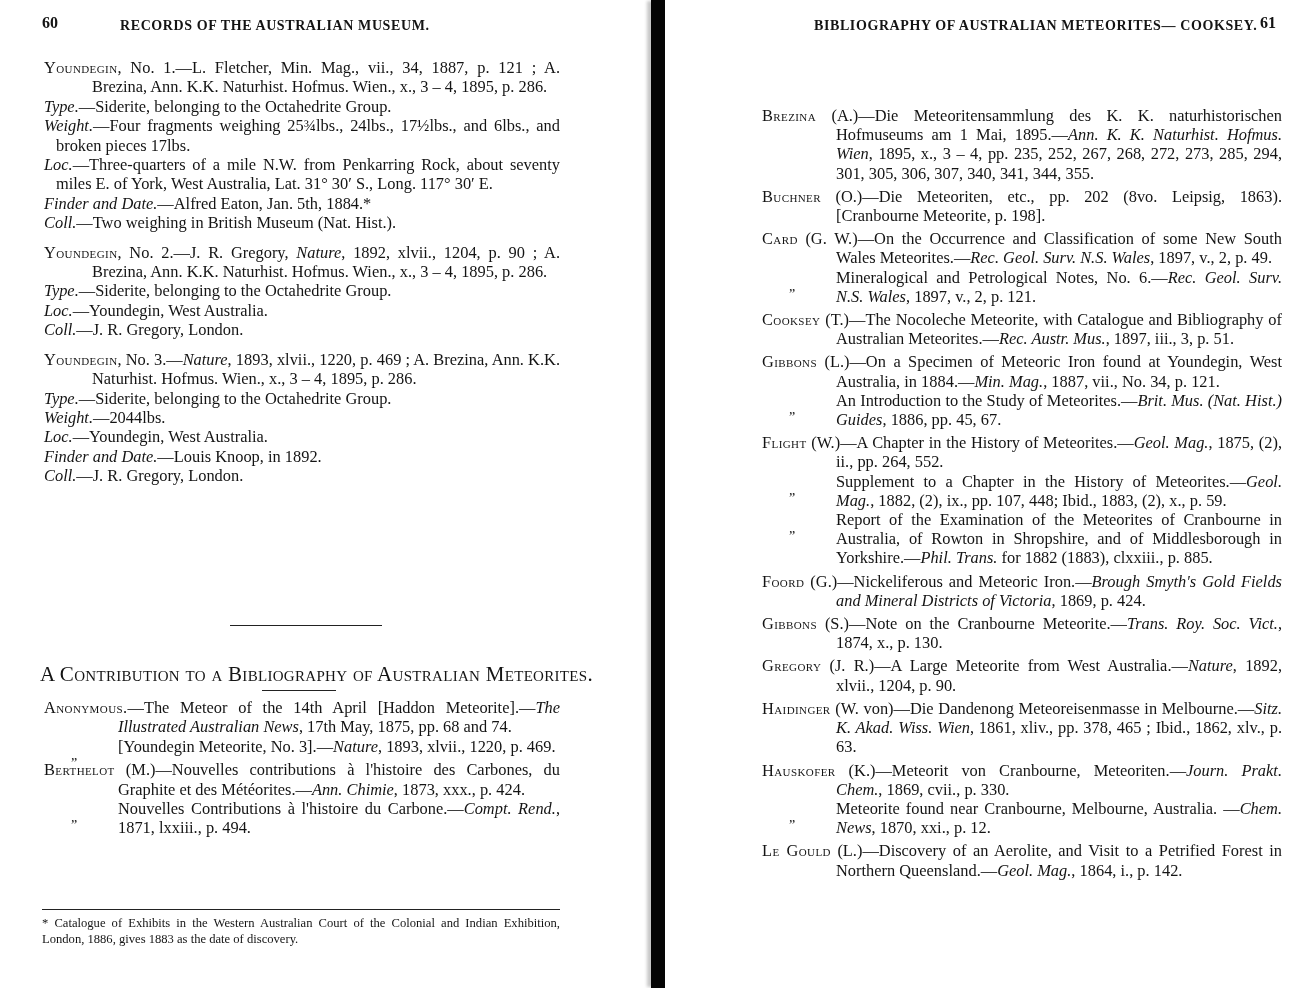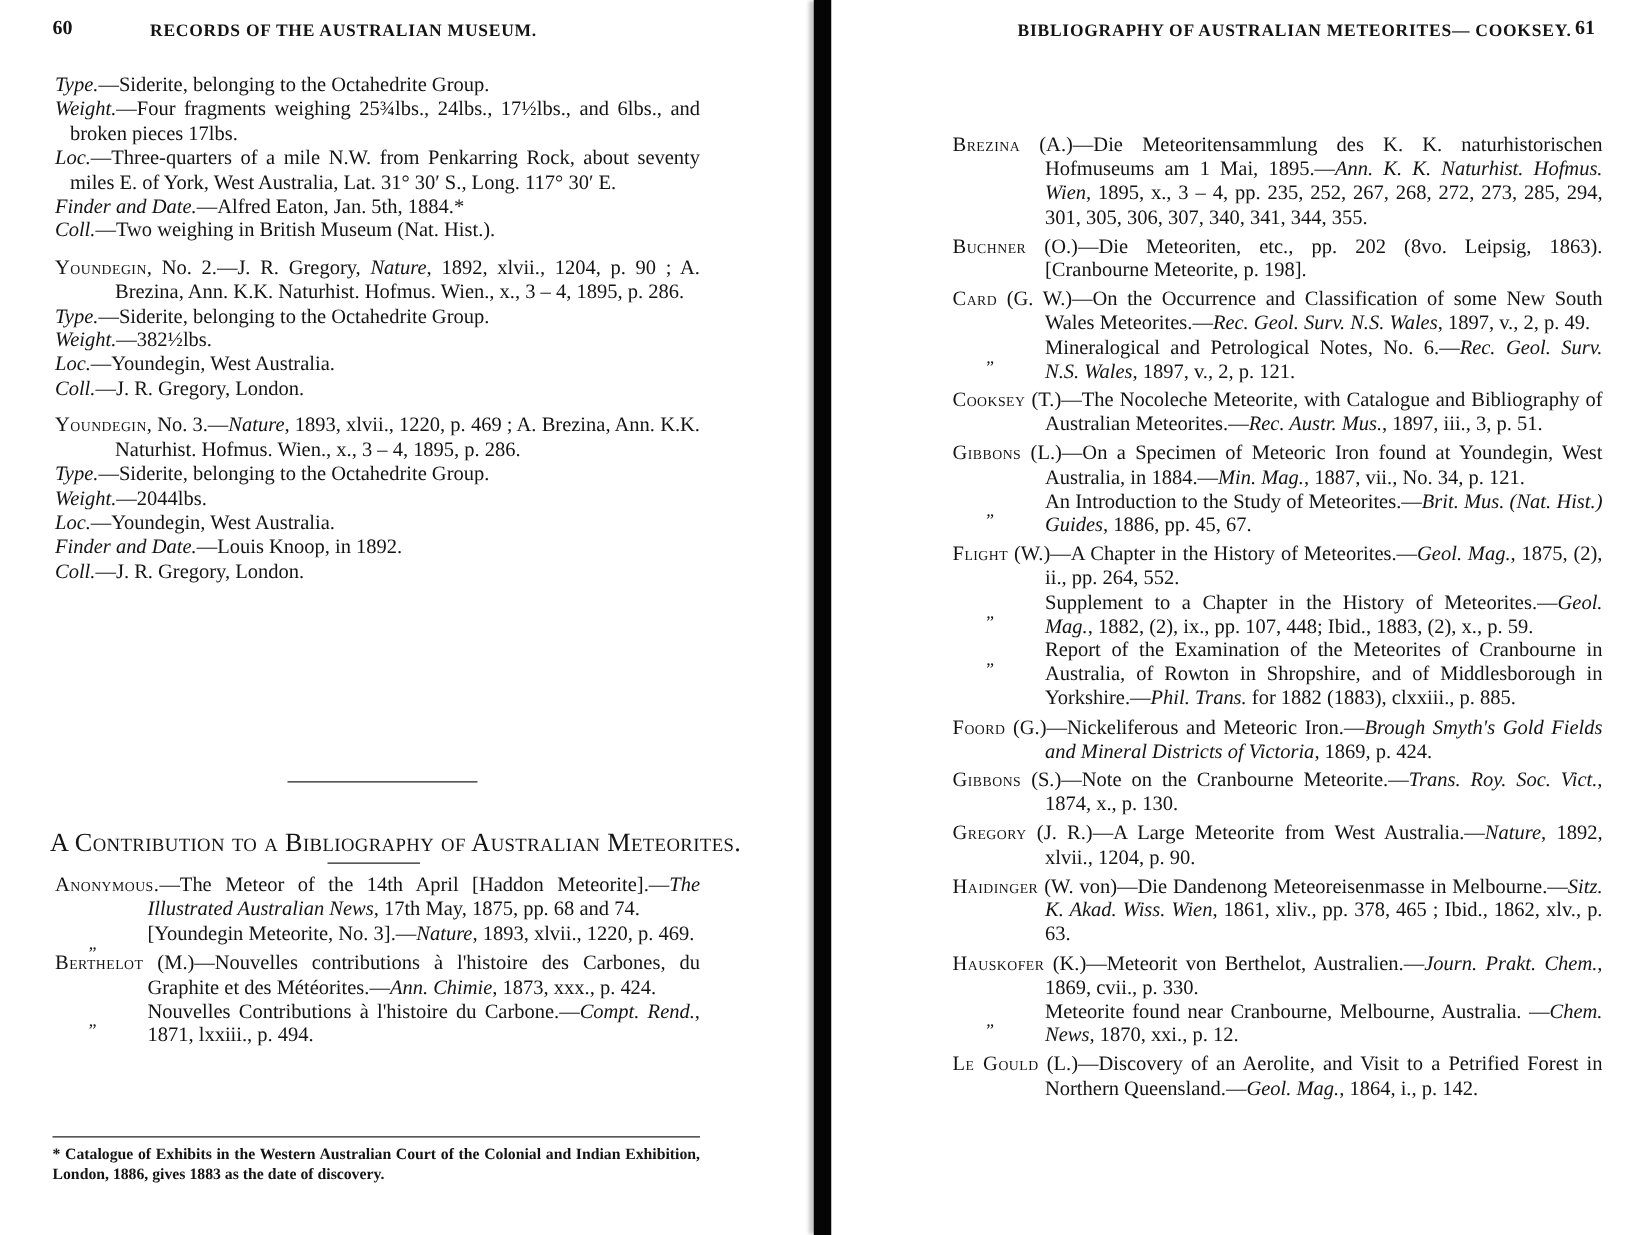--- a/index.html
+++ b/index.html
@@ -37,45 +37,45 @@
   .bib { padding-left: 74px; text-indent: -74px; text-align: justify; margin-top: 48px; }
   .ditto-line { position: relative; padding-left: 74px; text-align: justify; }
   .ditto { position: absolute; left: 27px; top: 9px; font-size: 14px; }
   .rgap { margin-top: 4px; }
 
   .rule { position: absolute; height: 0; border-top: 1.6px solid #222; }
   .section-title { position: absolute; top: 662px; left: 40px; width: 516px;
     font-size: 21px; font-family: Liberation Serif, serif; letter-spacing: 0.3px;
     white-space: nowrap; }
   .footnote { position: absolute; top: 915px; left: 42px; width: 518px;
-    font-size: 12.6px; line-height: 16.2px; text-align: justify; font-weight: bold;
+    font-size: 12.6px; line-height: 16.2px; text-align: justify; font-weight: normal;
     font-family: "Liberation Serif", serif; }
   .ital { font-style: italic; }
 </style>
 </head>
 <body>
 
 <div class="page" id="left-page">
   <div class="page-number" style="left:42px;">60</div>
   <div class="running-head" style="left:120px;">RECORDS OF THE AUSTRALIAN MUSEUM.</div>
 
   <div class="entries" style="left:44px; top:58px; width:516px;">
 
     <div class="entry block">
+      <p class="hang"><span class="sc">Youndegin</span><span>, No. 1.—L. Fletcher, Min. Mag., vii., 34, 1887, p. 121 ; A. Brezina, Ann. K.K. Naturhist. Hofmus. Wien., x., 3 – 4, 1895, p. 286.</span></p>
       <p class="field"><span class="fl">Type.</span><span>—Siderite, belonging to the Octahedrite Group.</span></p>
       <p class="field"><span class="fl">Weight.</span><span>—Four fragments weighing 25¾lbs., 24lbs., 17½lbs., and 6lbs., and broken pieces 17lbs.</span></p>
       <p class="field"><span class="fl">Loc.</span><span>—Three-quarters of a mile N.W. from Penkarring Rock, about seventy miles E. of York, West Australia, Lat. 31° 30′ S., Long. 117° 30′ E.</span></p>
       <p class="field"><span class="fl">Finder and Date.</span><span>—Alfred Eaton, Jan. 5th, 1884.*</span></p>
       <p class="field"><span class="fl">Coll.</span><span>—Two weighing in British Museum (Nat. Hist.).</span></p>
     </div>
 
     <div class="entry block">
       <p class="hang"><span class="sc">Youndegin</span><span>, No. 2.—J. R. Gregory, </span><span class="ital">Nature</span><span>, 1892, xlvii., 1204, p. 90 ; A. Brezina, Ann. K.K. Naturhist. Hofmus. Wien., x., 3 – 4, 1895, p. 286.</span></p>
       <p class="field"><span class="fl">Type.</span><span>—Siderite, belonging to the Octahedrite Group.</span></p>
-      <p class="field"><span class="fl">Weight.</span><span>—382½lbs.</span></p>
       <p class="field"><span class="fl">Loc.</span><span>—Youndegin, West Australia.</span></p>
       <p class="field"><span class="fl">Coll.</span><span>—J. R. Gregory, London.</span></p>
     </div>
 
     <div class="entry block">
       <p class="hang"><span class="sc">Youndegin</span><span>, No. 3.—</span><span class="ital">Nature</span><span>, 1893, xlvii., 1220, p. 469 ; A. Brezina, Ann. K.K. Naturhist. Hofmus. Wien., x., 3 – 4, 1895, p. 286.</span></p>
       <p class="field"><span class="fl">Type.</span><span>—Siderite, belonging to the Octahedrite Group.</span></p>
       <p class="field"><span class="fl">Weight.</span><span>—2044lbs.</span></p>
       <p class="field"><span class="fl">Loc.</span><span>—Youndegin, West Australia.</span></p>
       <p class="field"><span class="fl">Finder and Date.</span><span>—Louis Knoop, in 1892.</span></p>
@@ -123,17 +123,17 @@
       <div class="entry bib rgap"><span class="sc">Cooksey</span><span> (T.)—The Nocoleche Meteorite, with Catalogue and Bibliography of Australian Meteorites.—</span><span class="ital">Rec. Austr. Mus.</span><span>, 1897, iii., 3, p. 51.</span></div>
       <div class="entry bib rgap"><span class="sc">Gibbons</span><span> (L.)—On a Specimen of Meteoric Iron found at Youndegin, West Australia, in 1884.—</span><span class="ital">Min. Mag.</span><span>, 1887, vii., No. 34, p. 121.</span></div>
       <div class="entry ditto-line"><span class="ditto">„</span><span>An Introduction to the Study of Meteorites.—</span><span class="ital">Brit. Mus. (Nat. Hist.) Guides</span><span>, 1886, pp. 45, 67.</span></div>
       <div class="entry bib rgap"><span class="sc">Flight</span><span> (W.)—A Chapter in the History of Meteorites.—</span><span class="ital">Geol. Mag.</span><span>, 1875, (2), ii., pp. 264, 552.</span></div>
       <div class="entry ditto-line"><span class="ditto">„</span><span>Supplement to a Chapter in the History of Meteorites.—</span><span class="ital">Geol. Mag.</span><span>, 1882, (2), ix., pp. 107, 448; Ibid., 1883, (2), x., p. 59.</span></div>
       <div class="entry ditto-line"><span class="ditto">„</span><span>Report of the Examination of the Meteorites of Cranbourne in Australia, of Rowton in Shropshire, and of Middlesborough in Yorkshire.—</span><span class="ital">Phil. Trans.</span><span> for 1882 (1883), clxxiii., p. 885.</span></div>
       <div class="entry bib rgap"><span class="sc">Foord</span><span> (G.)—Nickeliferous and Meteoric Iron.—</span><span class="ital">Brough Smyth's Gold Fields and Mineral Districts of Victoria</span><span>, 1869, p. 424.</span></div>
       <div class="entry bib rgap"><span class="sc">Gibbons</span><span> (S.)—Note on the Cranbourne Meteorite.—</span><span class="ital">Trans. Roy. Soc. Vict.</span><span>, 1874, x., p. 130.</span></div>
       <div class="entry bib rgap"><span class="sc">Gregory</span><span> (J. R.)—A Large Meteorite from West Australia.—</span><span class="ital">Nature</span><span>, 1892, xlvii., 1204, p. 90.</span></div>
       <div class="entry bib rgap"><span class="sc">Haidinger</span><span> (W. von)—Die Dandenong Meteoreisenmasse in Melbourne.—</span><span class="ital">Sitz. K. Akad. Wiss. Wien</span><span>, 1861, xliv., pp. 378, 465 ; Ibid., 1862, xlv., p. 63.</span></div>
-      <div class="entry bib rgap"><span class="sc">Hauskofer</span><span> (K.)—Meteorit von Berthelot, Australien.—</span><span class="ital">Journ. Prakt. Chem.</span><span>, 1869, cvii., p. 330.</span></div>
+      <div class="entry bib rgap"><span class="sc">Hauskofer</span><span> (K.)—Meteorit von Cranbourne, Meteoriten.—</span><span class="ital">Journ. Prakt. Chem.</span><span>, 1869, cvii., p. 330.</span></div>
       <div class="entry ditto-line"><span class="ditto">„</span><span>Meteorite found near Cranbourne, Melbourne, Australia. —</span><span class="ital">Chem. News</span><span>, 1870, xxi., p. 12.</span></div>
       <div class="entry bib rgap"><span class="sc">Le Gould</span><span> (L.)—Discovery of an Aerolite, and Visit to a Petrified Forest in Northern Queensland.—</span><span class="ital">Geol. Mag.</span><span>, 1864, i., p. 142.</span></div>
     </div>
 </div>
 
 </body></html>

